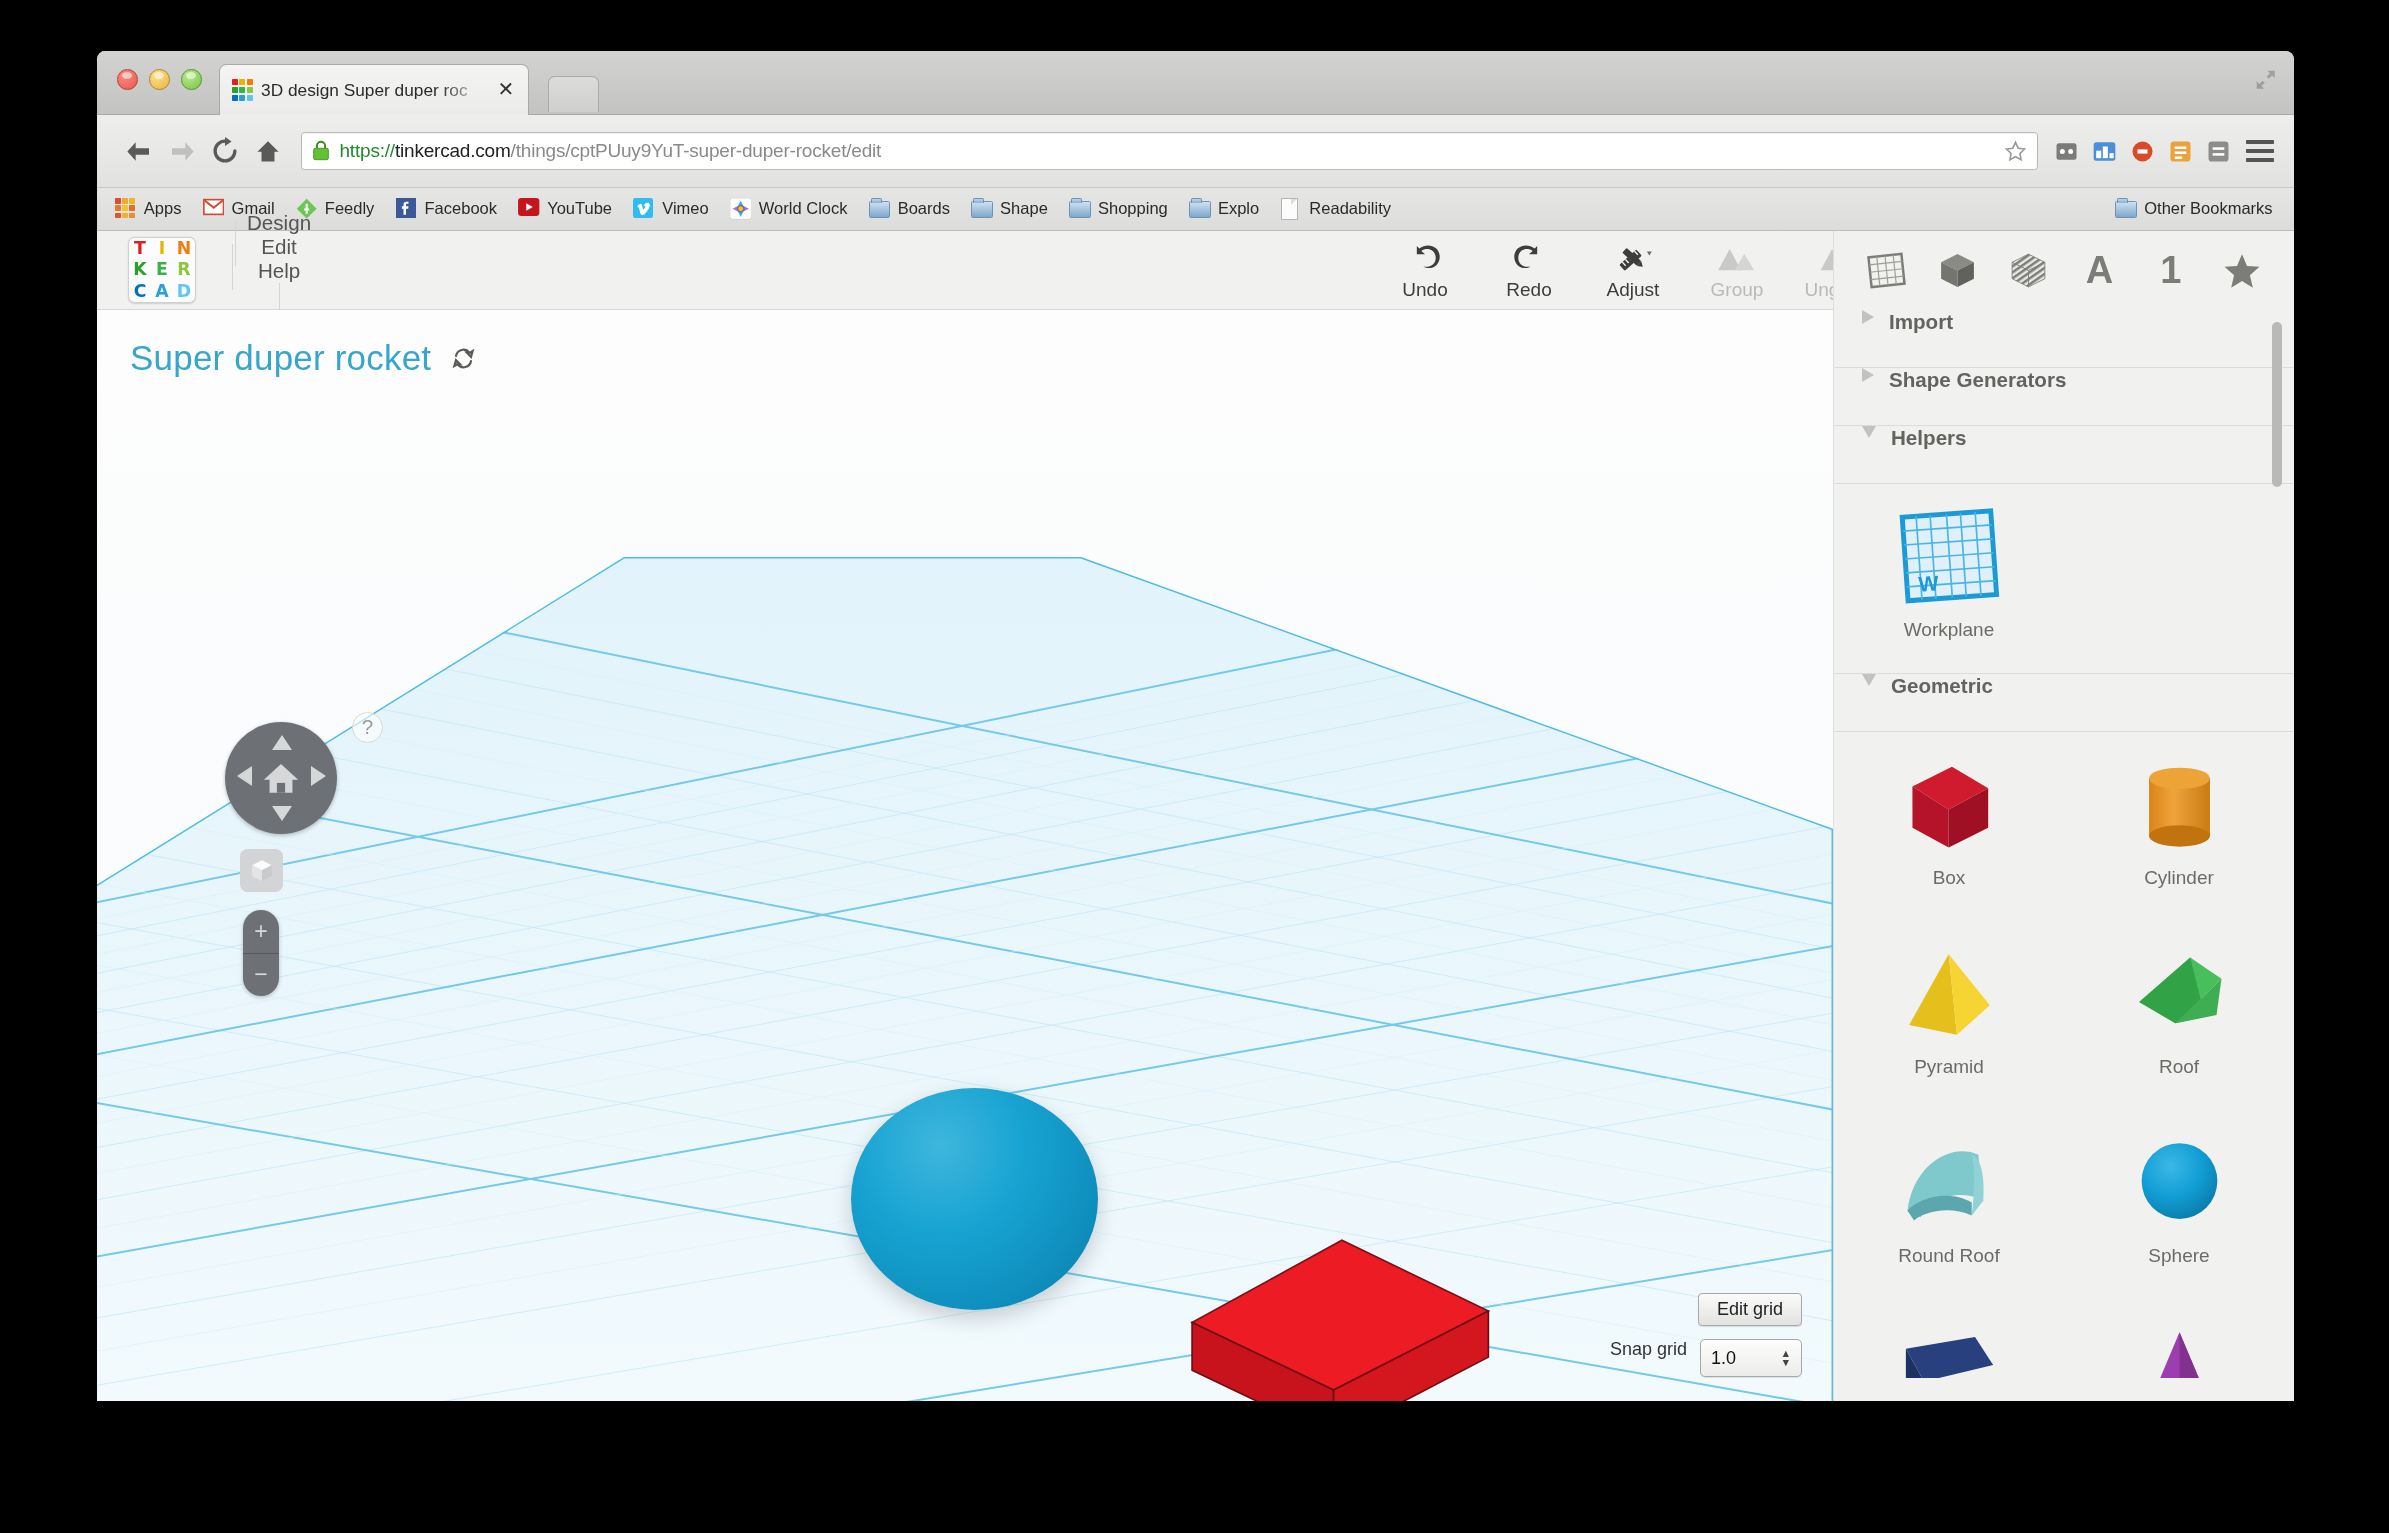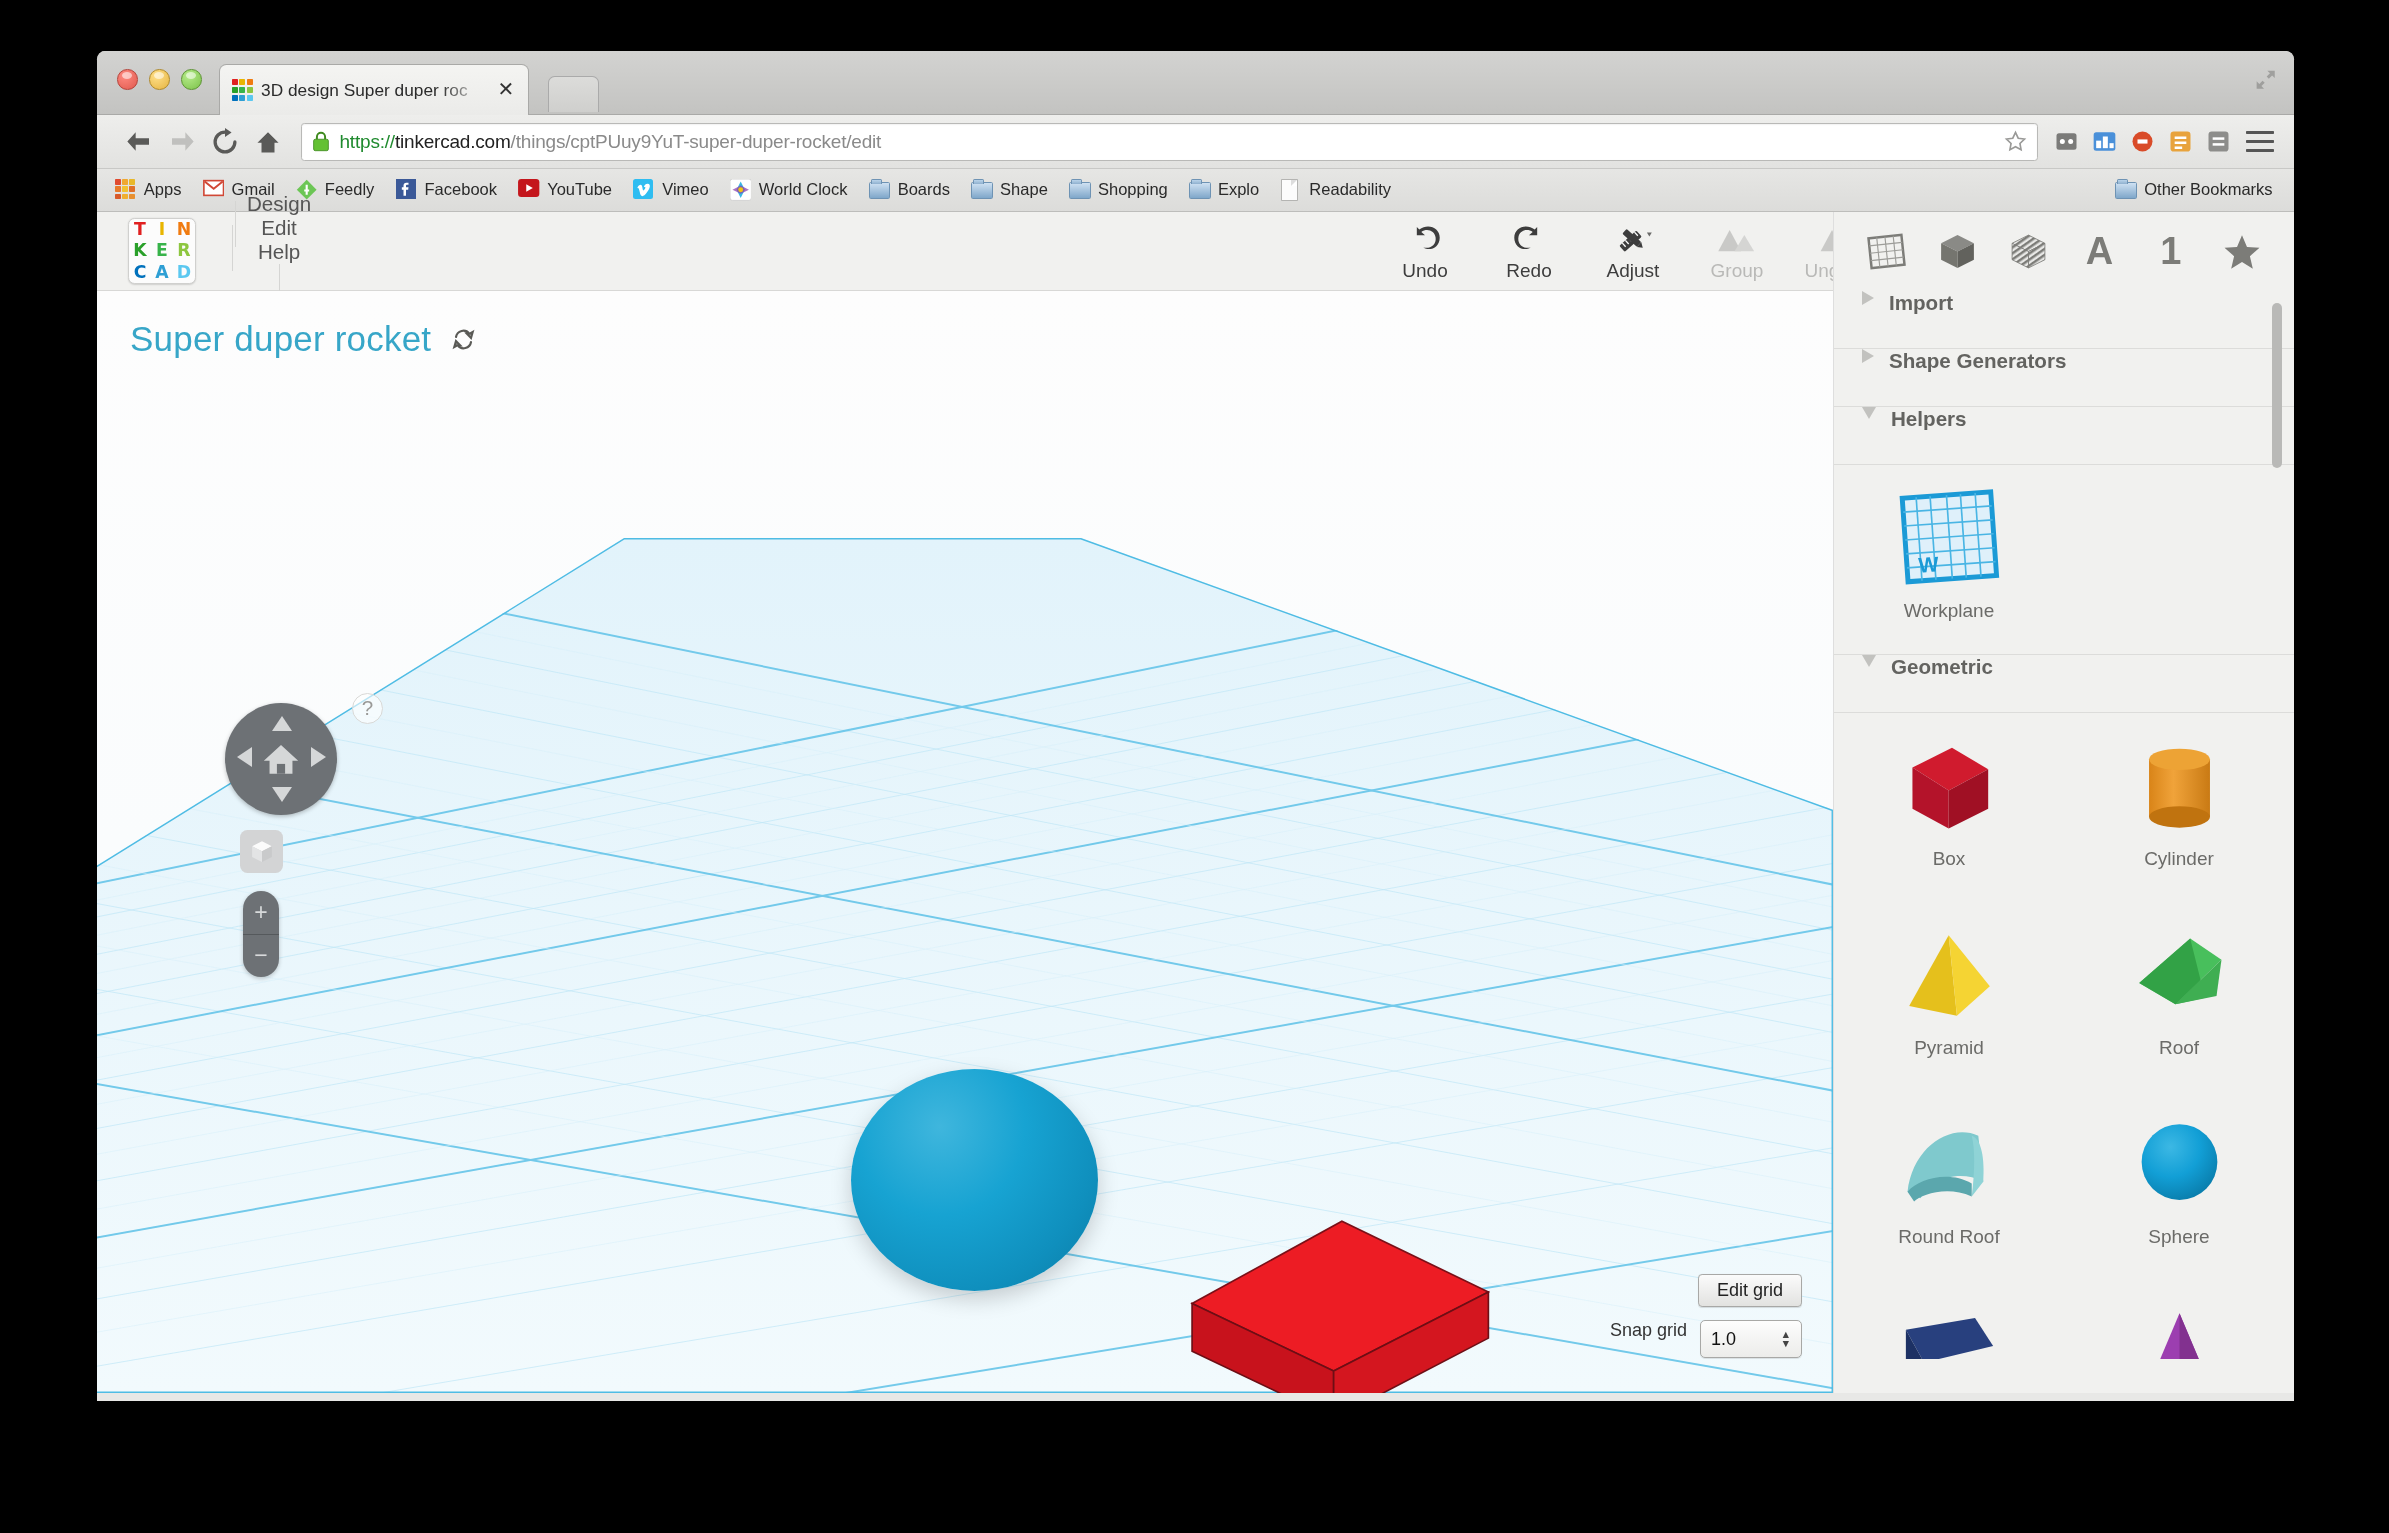--- a/index.html
+++ b/index.html
@@ -83,21 +83,21 @@
     border: 0.8px solid #aaa; border-bottom: none;
     border-radius: 6.6px 6.6px 0 0;
   }
   .win-expand {
     position: absolute; right: 18px; top: 18px; width: 21.4px; height: 21.4px;
     opacity: .45;
   }
 
   
   .urlrow {
-    height: 54px; background: linear-gradient(to bottom,#eeeeec,#e2e2e0);
+    height: 73px; background: linear-gradient(to bottom,#eeeeec,#e2e2e0);
     display: flex; align-items: center; padding: 0 20px;
     border-bottom: 0.8px solid #c8c8c6;
   }
   .navbtn { width: 43px; height: 43px; display:flex; align-items:center; justify-content:center; flex:0 0 auto; }
   .navbtn svg { display: block; }
   .omnibox {
     flex: 1 1 auto; height: 38px; margin: 0 11.5px;
     background: #fff; border: 0.8px solid #b9b9b7; border-radius: 3.3px;
     display: flex; align-items: center; padding: 0 10px;
     box-shadow: inset 0 0.8px 1.6px rgba(0,0,0,.07);

